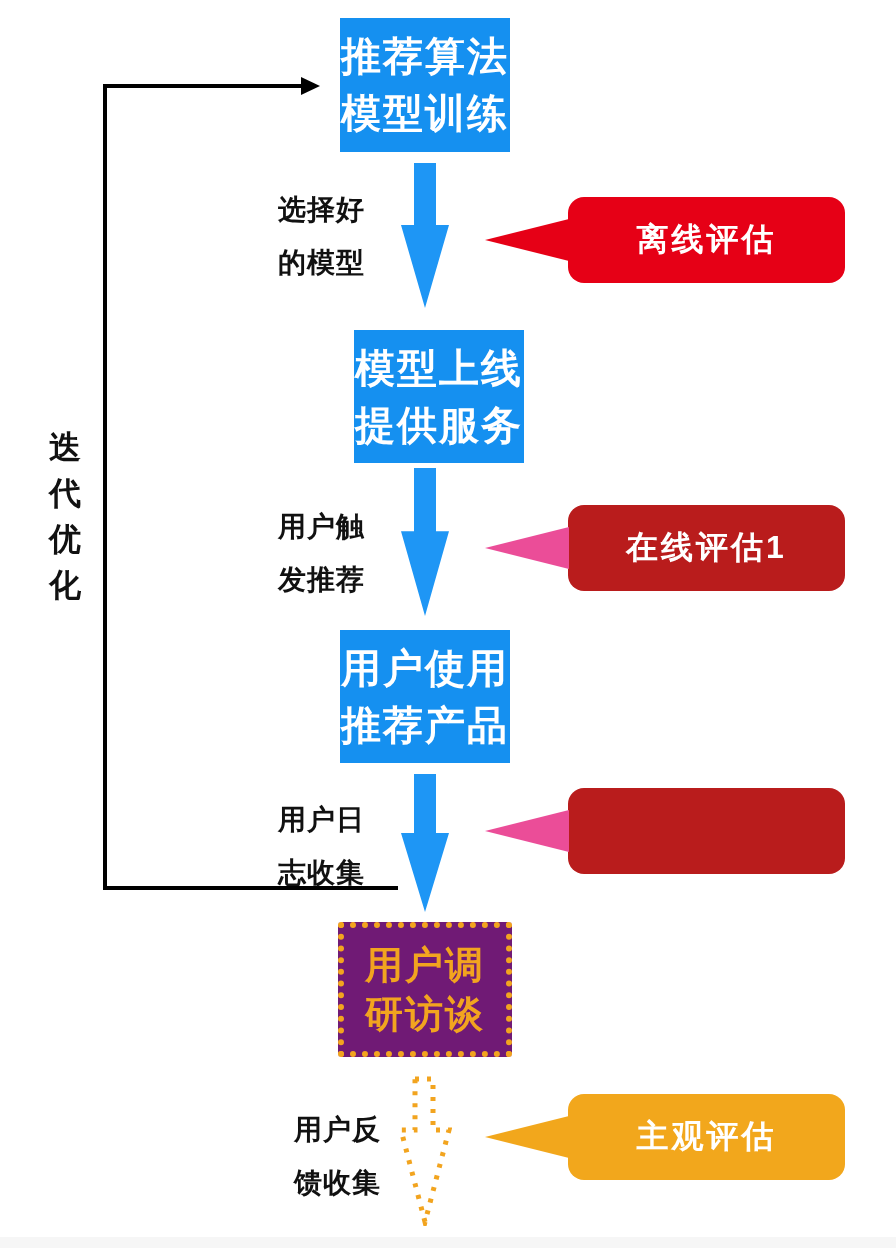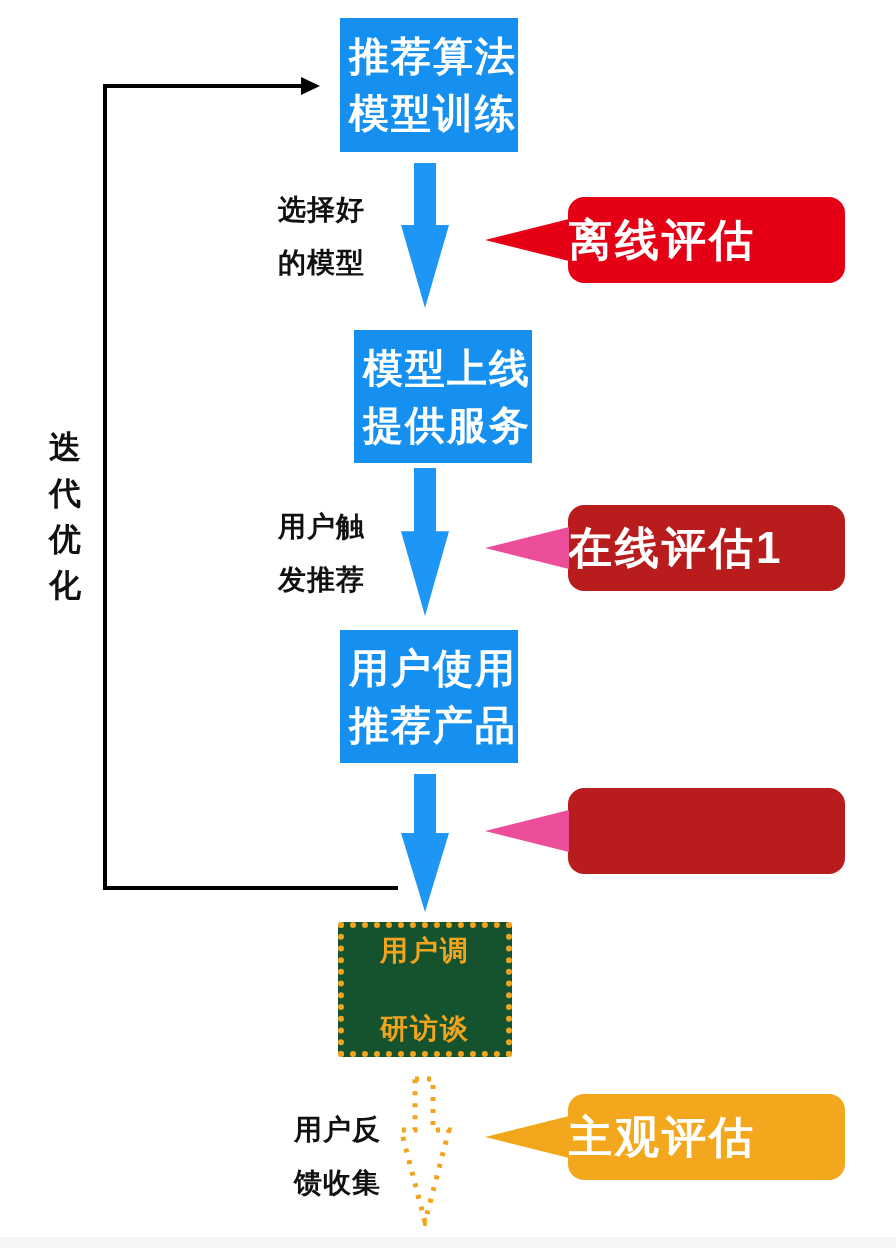--- a/index.html
+++ b/index.html
@@ -8,44 +8,43 @@
     background:#ffffff;
     font-family:"Liberation Sans","DejaVu Sans",sans-serif;
   }
   .abs{position:absolute;}
   
   .flowbox{
     background:#1590f0;color:#ffffff;font-weight:bold;
     font-size:40px;line-height:57px;letter-spacing:2px;
     display:flex;align-items:center;justify-content:center;text-align:center;
     white-space:pre-line;
-    padding-left:8px;
   }
   
   .dashedbox{
-    background:#14532d;color:#f2a41f;border:6px dotted #f2a41f;border-radius:3px;
-    font-weight:bold;font-size:28px;line-height:78px;letter-spacing:2px;
+    background:#701a75;color:#f2a41f;border:6px dotted #f2a41f;border-radius:3px;
+    font-weight:bold;font-size:38px;line-height:49px;letter-spacing:2px;
     display:flex;align-items:center;justify-content:center;text-align:center;
     white-space:pre-line;box-sizing:border-box;
   }
   
   .edgelabel{
     color:#111111;font-weight:bold;font-size:28px;line-height:53px;
     white-space:pre-line;letter-spacing:1px;
   }
   
   .vlabel{
     color:#111111;font-weight:bold;font-size:32px;line-height:46px;
     white-space:pre-line;text-align:center;width:36px;
   }
   
   .callout{
     width:277px;height:86px;border-radius:16px;
-    display:flex;align-items:center;justify-content:flex-start;
-    color:#ffffff;font-weight:bold;font-size:44px;letter-spacing:3px;
+    display:flex;align-items:center;justify-content:center;
+    color:#ffffff;font-weight:bold;font-size:32px;letter-spacing:3px;
   }
   .callout .tail{
     position:absolute;left:-83px;top:22px;width:0;height:0;
     border-top:21px solid transparent;border-bottom:21px solid transparent;
     border-right-width:84px;border-right-style:solid;
   }
   .callout.red{background:#e60016;}
   .callout.red .tail{border-right-color:#e60016;}
   .callout.pink{background:#b91c1c;}
   .callout.pink .tail{border-right-color:#eb4d98;}
@@ -98,20 +97,22 @@
     <span>在线评估1</span>
   </div>
 
   <div class="abs flowbox" style="left:340px;top:630px;width:170px;height:133px;">用户使用
 推荐产品</div>
 
   <svg class="abs" style="left:401px;top:774px;" width="48" height="138" viewBox="0 0 48 145" preserveAspectRatio="none">
     <polygon points="13,0 35,0 35,62 48,62 24,145 0,62 13,62" fill="#1e96f5"></polygon>
   </svg>
 
+  <div class="abs edgelabel" style="left:278px;top:793px;">用户日
+志收集</div>
 
   <div class="abs callout pink" style="left:568px;top:788px;">
     <span class="tail"></span>
   </div>
 
   <div class="abs dashedbox" style="left:338px;top:922px;width:174px;height:135px;">用户调
 研访谈</div>
 
   <svg class="abs" style="left:398px;top:1076px;" width="54" height="150" viewBox="0 0 54 150">
     <polygon points="17,3 35,3 35,54 51,54 27,146 3,54 17,54" fill="none" stroke="#f2a41f" stroke-width="5" stroke-dasharray="4 8"></polygon>

